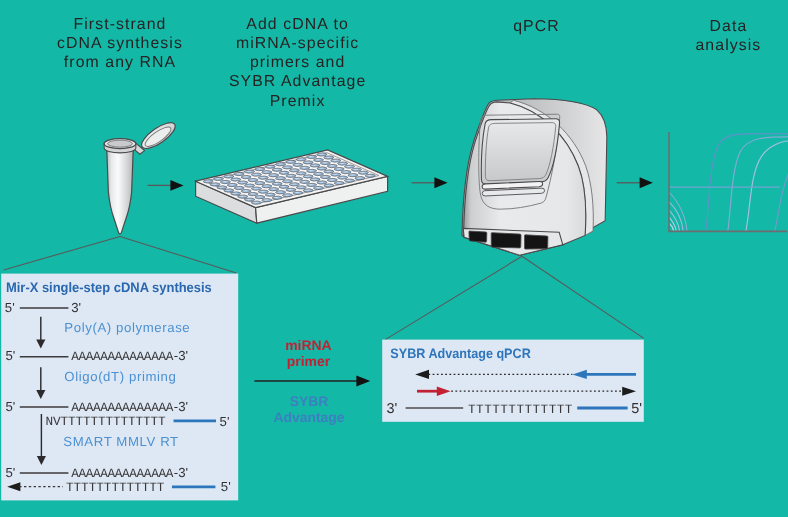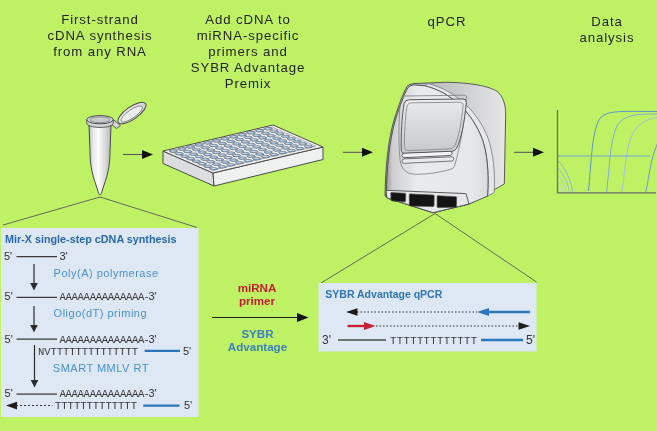--- a/index.html
+++ b/index.html
@@ -1,16 +1,16 @@
 <!DOCTYPE html>
 <html><head>
 <meta charset="utf-8">
 <style>
   html,body{margin:0;padding:0;background:#fff;}
-  #page{position:relative;width:657px;height:431px;background:#bef264;overflow:hidden;
+  #page{position:relative;width:657px;height:431px;background:#14b8a6;overflow:hidden;
         font-family:"Liberation Sans",sans-serif;}
 </style>
 </head>
 <body>
 <div id="page">
 <svg width="657" height="431" viewBox="0 0 657 431">
   <defs>
     <linearGradient id="tubeG" x1="0" y1="0" x2="1" y2="0">
       <stop offset="0" stop-color="#b9babc"></stop>
       <stop offset="0.18" stop-color="#e8e9ea"></stop>

